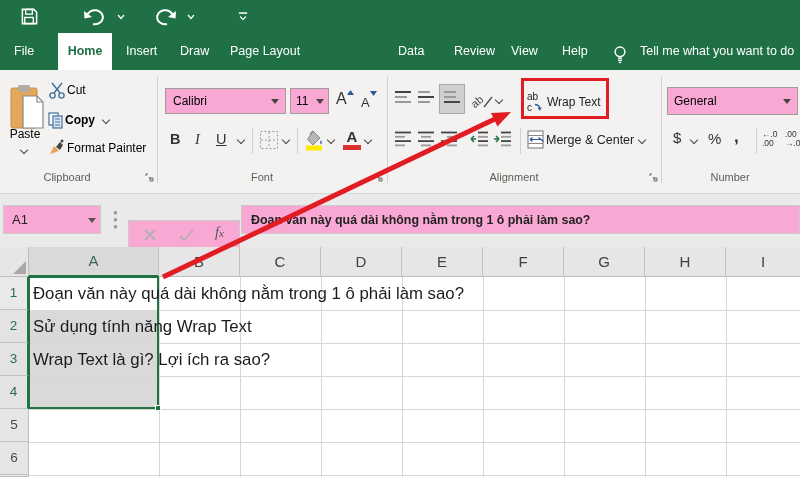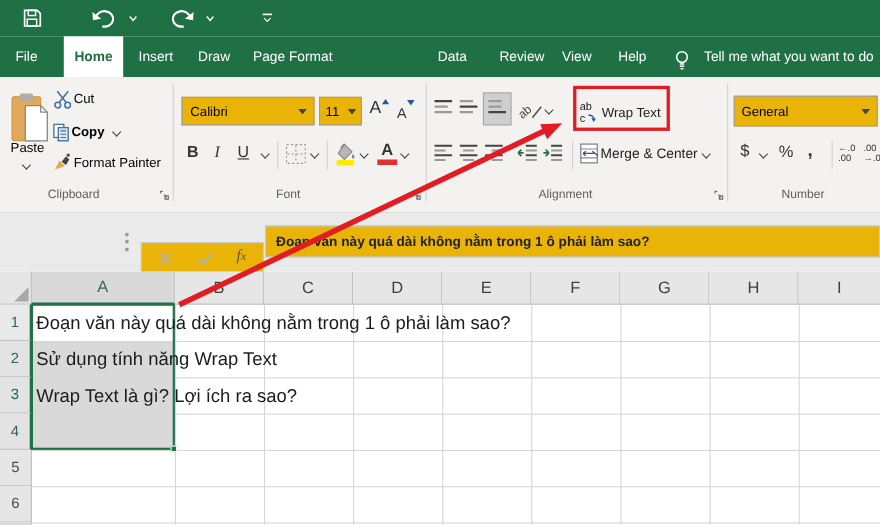--- a/index.html
+++ b/index.html
@@ -13,21 +13,21 @@
   #tabbar { left:0; top:33px; width:800px; height:37px; background:#1f7145; color:#fff; font-size:12.5px; }
   .tab { position:absolute; top:0; height:37px; line-height:37px; }
   #hometab { position:absolute; left:58px; top:0; width:54px; height:37px; background:#ffffff; color:#1e6e42; text-align:center; line-height:37px; font-weight:bold; }
   
   #ribbon { left:0; top:70px; width:800px; height:124px; background:#f3f2f1; border-bottom:1px solid #d8d6d4; font-size:11.5px; color:#333; }
   .vsep { position:absolute; top:76px; height:107px; width:1px; background:#d3d1cf; }
   .glabel { position:absolute; top:171px; font-size:11px; color:#5f5d5b; width:100px; text-align:center; }
   .launch { position:absolute; top:173px; width:9px; height:9px; }
   
   #fbar { left:0; top:194px; width:800px; height:53px; background:#eaeaea; }
-  .whitebox { position:absolute; background:#eab308; border:1px solid #cccbca; }
+  .whitebox { position:absolute; background:#f9a8d4; border:1px solid #cccbca; }
   
   .colhdr { position:absolute; top:0px; height:30px; background:#e6e6e6; border-right:1px solid #c2c2c2; border-bottom:1px solid #bdbdbd; color:#404040; font-size:15px; text-align:center; line-height:29px; }
   .rowhdr { position:absolute; left:0; width:29px; background:#e6e6e6; border-right:1px solid #bdbdbd; border-bottom:1px solid #c2c2c2; color:#4a4a4a; font-size:13.5px; text-align:center; }
   .gvl { position:absolute; width:1px; background:#d6d6d6; top:277px; height:200px; }
   .ghl { position:absolute; height:1px; background:#d6d6d6; left:29px; width:771px; }
   .ctext { position:absolute; left:33px; color:#1c1c1c; font-size:16.8px; white-space:nowrap; height:33px; line-height:33px; }
 </style>
 </head>
 <body>
   <div class="abs" id="titlebar">
@@ -53,21 +53,21 @@
     <svg class="abs" style="left:238px;top:11px;" width="10" height="11" viewBox="0 0 12 12">
       <rect x="1" y="1" width="10" height="1.8" fill="#fff"></rect>
       <path d="M2.5 6 L6 9.5 L9.5 6" fill="none" stroke="#fff" stroke-width="1.3"></path>
     </svg>
   </div>
   <div class="abs" id="tabbar">
     <div id="hometab">Home</div>
     <div class="tab" style="left:14px;">File</div>
     <div class="tab" style="left:126px;">Insert</div>
     <div class="tab" style="left:180px;">Draw</div>
-    <div class="tab" style="left:230px;">Page Format</div>
+    <div class="tab" style="left:230px;">Page Layout</div>
     <div class="tab" style="left:398px;">Data</div>
     <div class="tab" style="left:454px;">Review</div>
     <div class="tab" style="left:511px;">View</div>
     <div class="tab" style="left:562px;">Help</div>
     <div class="tab" style="left:640px;">Tell me what you want to do</div>
     <svg class="abs" style="left:612px;top:12px;" width="16" height="19" viewBox="0 0 15 18">
       <circle cx="7.5" cy="6.5" r="4.6" fill="none" stroke="#fff" stroke-width="1.4"></circle>
       <line x1="5.6" y1="12.5" x2="9.4" y2="12.5" stroke="#fff" stroke-width="1.3"></line>
       <line x1="5.6" y1="14.5" x2="9.4" y2="14.5" stroke="#fff" stroke-width="1.3"></line>
       <line x1="6.3" y1="16.5" x2="8.7" y2="16.5" stroke="#fff" stroke-width="1.3"></line>
@@ -244,20 +244,26 @@
     <div class="abs" style="left:673px;top:129px;font-size:15px;color:#333;">$</div>
     <span class="chev abs" style="left:691px;top:137px;"></span>
     <div class="abs" style="left:708px;top:130px;font-size:15px;color:#333;">%</div>
     <div class="abs" style="left:734px;top:127px;font-size:17px;font-weight:bold;color:#333;">,</div>
     <div class="vsep" style="left:756px;top:128px;height:26px;"></div>
     <div class="abs" style="left:762px;top:130px;font-size:8.5px;color:#333;line-height:1.1;"><span style="color:#2b579a">←</span>.0<br>.00</div>
     <div class="abs" style="left:785px;top:130px;font-size:8.5px;color:#333;line-height:1.1;">.00<br><span style="color:#2b579a">→</span>.0</div>
     <div class="glabel" style="left:680px;">Number</div>
   </div>
   <div class="abs" id="fbar">
+    <div class="whitebox" style="left:3px;top:11px;width:98px;height:29px;">
+      <span style="position:absolute;left:8px;top:6px;font-size:13px;color:#222;">A1</span>
+      <svg class="abs" style="left:84px;top:12px;" width="8" height="5" viewBox="0 0 8 5">
+        <path d="M0 0 L4 5 L8 0 Z" fill="#555"></path>
+      </svg>
+    </div>
     <div class="abs" style="left:113px;top:15px;width:3px;color:#999;font-size:8px;line-height:0.9;">●<br>●<br>●</div>
     <div class="whitebox" style="left:128px;top:26px;width:112px;height:29px;padding-left:48px;">
       <svg class="abs" style="left:14px;top:7px;" width="14" height="14" viewBox="0 0 14 14">
         <path d="M2 2 L12 12 M12 2 L2 12" stroke="#b0b0b0" stroke-width="1.8"></path>
       </svg>
       <svg class="abs" style="left:50px;top:7px;" width="15" height="14" viewBox="0 0 15 14">
         <path d="M1 8 L5 12 L14 2" fill="none" stroke="#b0b0b0" stroke-width="1.8"></path>
       </svg>
       <span style="position:absolute;left:86px;top:4px;font-size:14px;font-style:italic;font-family:'Liberation Serif',serif;color:#555;">f<span style="font-size:11px;">x</span></span>
     </div>

